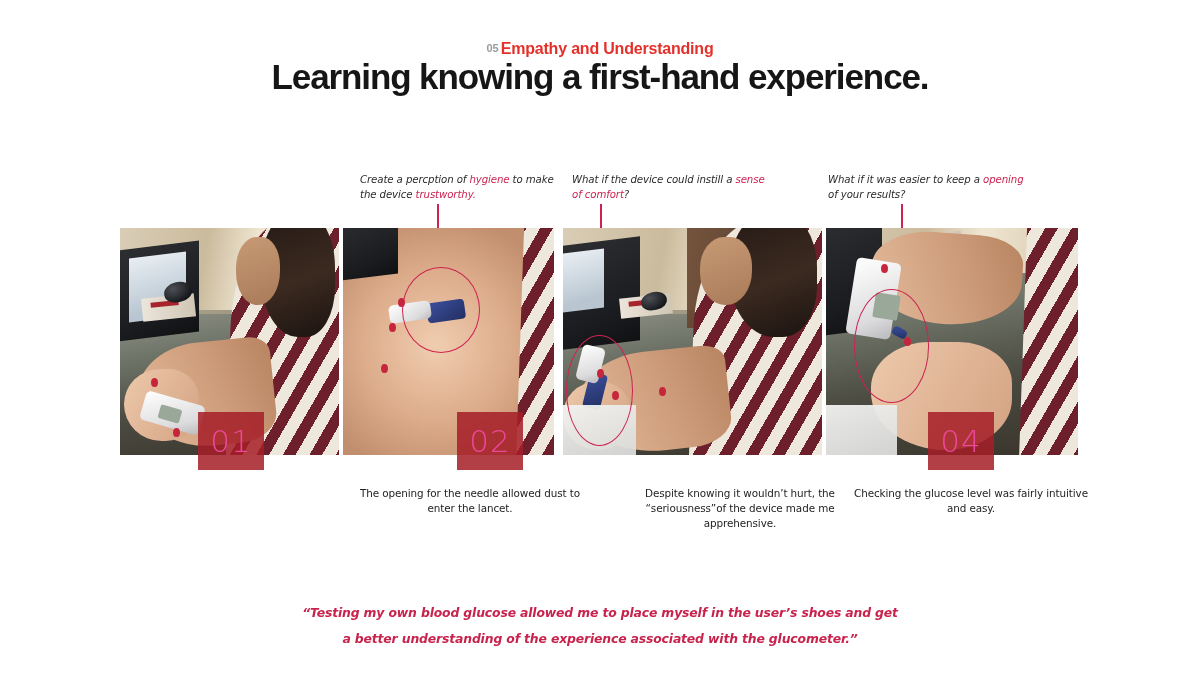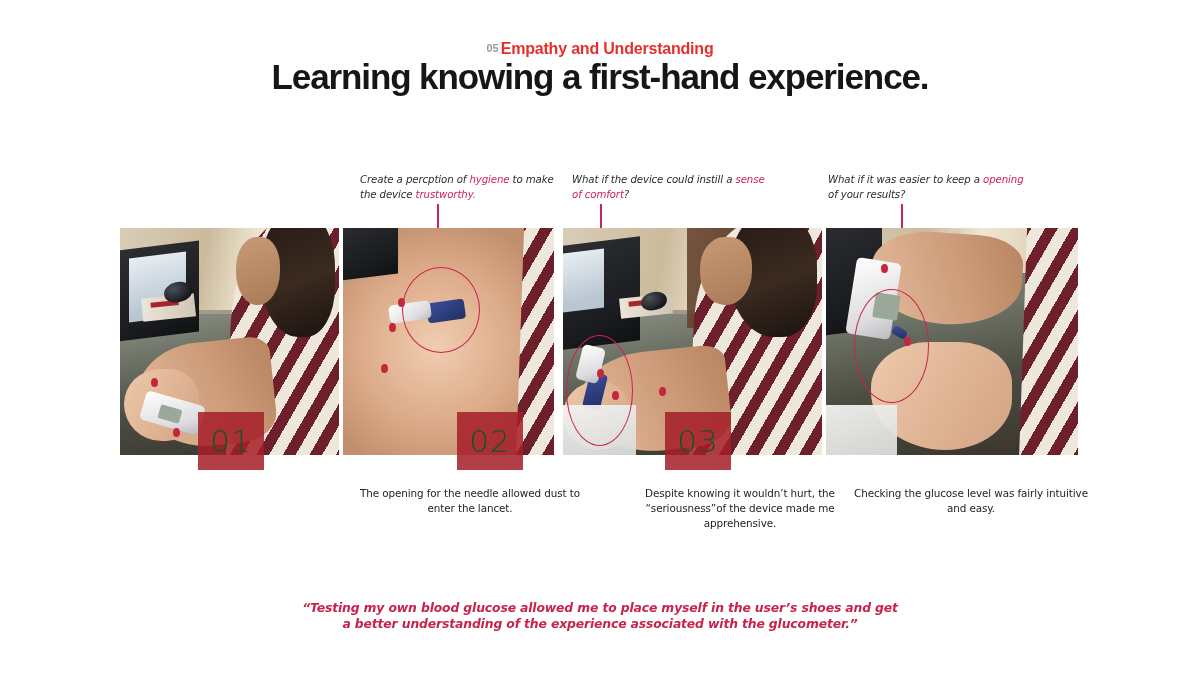--- a/index.html
+++ b/index.html
@@ -169,21 +169,21 @@
 
   
   .circle-hl {
     position: absolute; border: 1.8px solid #cc2352; border-radius: 50%;
   }
 
   
   .badge {
     position: absolute; width: 66px; height: 58px;
     background: rgba(165, 30, 40, 0.86);
-    color: #14532d;
+    color: #ec4899;
     font-size: 31px; font-weight: 300;
     font-family: "DejaVu Sans", sans-serif;
     display: flex; align-items: center; justify-content: center;
     letter-spacing: 1px;
   }
   .b1 { left: 198px; top: 412px; }
   .b2 { left: 422px; top: 412px; margin-left: 35px; }
   .b3 { left: 665px; top: 412px; }
   .b4 { left: 928px; top: 412px; }
 
@@ -199,21 +199,21 @@
   .c2 { left: 354px; top: 486px; width: 232px; }
   .c3 { left: 620px; top: 486px; width: 240px; }
   .c4 { left: 852px; top: 486px; width: 238px; }
 
   
   .pullquote {
     position: absolute; left: 300px; top: 600px; width: 600px;
     text-align: center;
     font-family: "DejaVu Sans", sans-serif;
     font-style: italic; font-weight: bold;
-    font-size: 12.4px; line-height: 16px;
+    font-size: 12.4px; line-height: 26px;
     color: #c8234c;
     letter-spacing: -0.15px;
   }
 </style>
 </head>
 <body>
 
 <div class="slide">
 
   <div class="eyebrow">
@@ -316,21 +316,21 @@
         <div class="tray" style="left:-4%;bottom:-6%;width:32%;height:28%;"></div>
         <div class="nail" style="left:22%;top:16%;"></div>
         <div class="nail" style="left:31%;top:48%;"></div>
         <div class="circle-hl" style="left:11%;top:27%;width:30%;height:50%;"></div>
       </div>
     </div>
   </div>
 
   <div class="badge b1">01</div>
   <div class="badge b2">02</div>
-  <div class="badge b3">03</div>
+  <div class="badge b4">04</div>
 
   <div class="caption c2">The opening for the needle allowed dust to enter the lancet.</div>
   <div class="caption c3">Despite knowing it wouldn’t hurt, the “seriousness”of the device made me apprehensive.</div>
   <div class="caption c4">Checking the glucose level was fairly intuitive and easy.</div>
 
   <div class="pullquote">“Testing my own blood glucose allowed me to place myself in the user’s shoes and get a better understanding of the experience associated with the glucometer.”</div>
 
 </div>
 
 </body></html>

